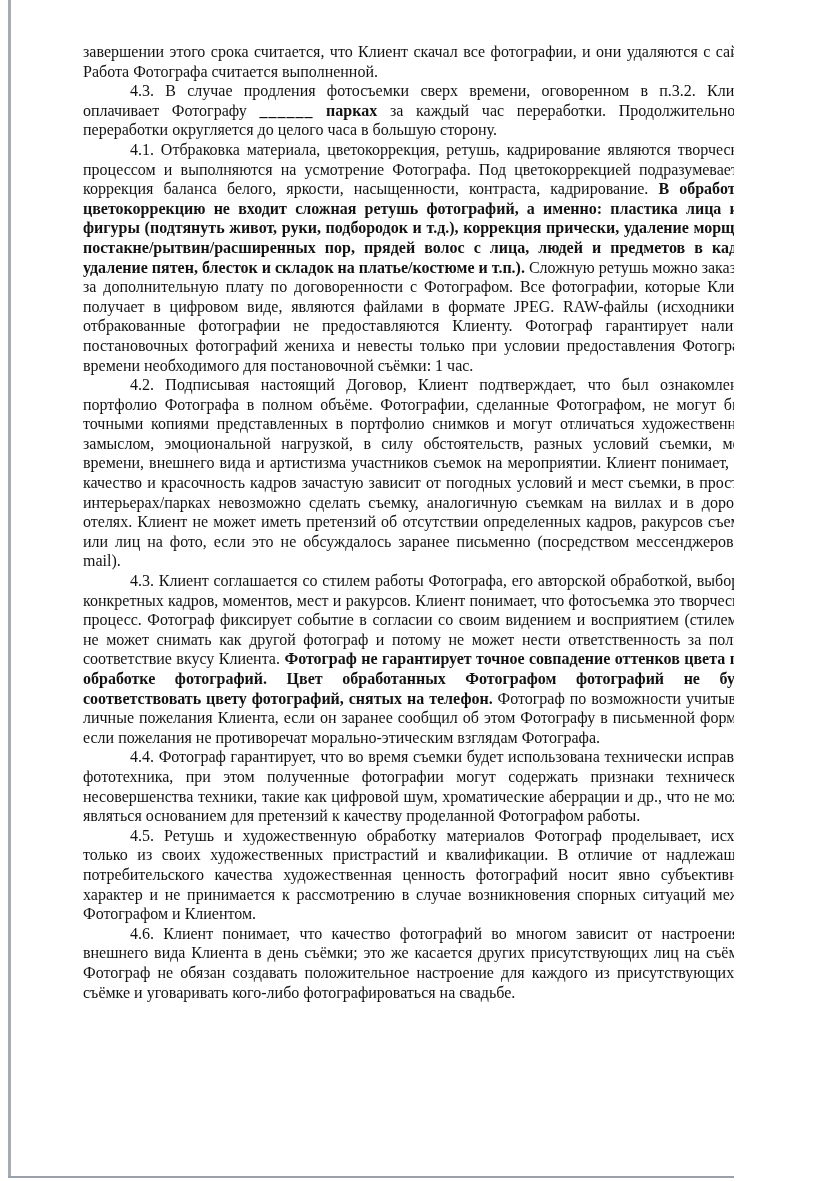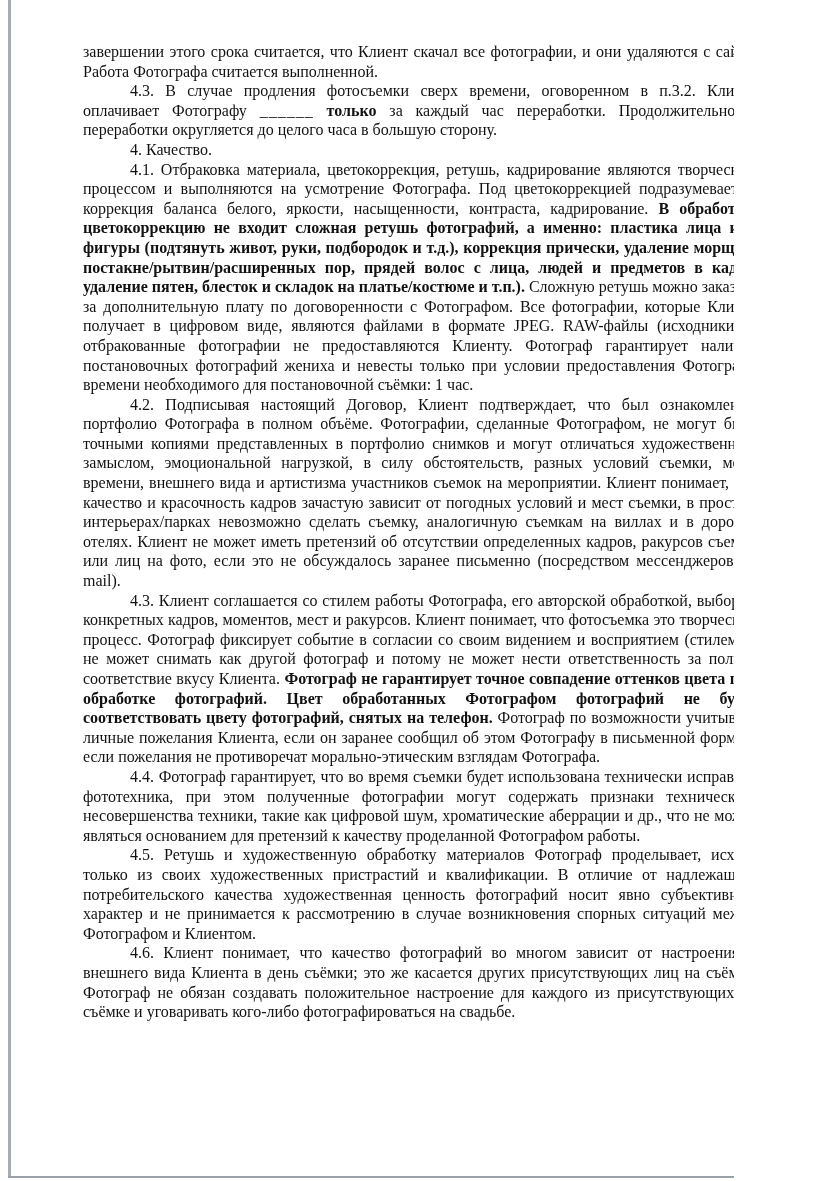--- a/index.html
+++ b/index.html
@@ -46,41 +46,40 @@
   .para {
     margin: 0;
     text-align: justify;
     text-justify: inter-word;
   }
   .para.indent {
     text-indent: 47px;
   }
   .bold { font-weight: bold; }
   .blank-field {
-    font-weight: normal;
+    font-weight: bold;
     letter-spacing: 1px;
   }
   .grammar-squiggle {
     text-decoration-style: wavy;
     text-decoration-color: #3a9e3a;
     text-decoration-thickness: 1px;
     text-underline-offset: 2px;
   }
 </style>
 </head>
 <body>
 
 <div class="canvas">
   <div class="page-border-left"></div>
   <div class="page-border-right"></div>
   <div class="page-border-bottom"></div>
   <div class="doc-body">
       <p class="para"><span>завершении этого срока считается, что Клиент скачал все фотографии, и они удаляются с сайта. Работа Фотографа считается выполненной.</span></p>
-      <p class="para indent"><span>4.3. В случае продления фотосъемки сверх времени, оговоренном в п.3.2. Клиент оплачивает Фотографу </span><span class="bold blank-field">______</span><span>  </span><span class="bold">только</span><span> за каждый час переработки. Продолжительность переработки округляется до целого часа в большую сторону.</span></p>
-      <p class="para indent"><span>4. Качество.</span></p>
+      <p class="para indent"><span>4.3. В случае продления фотосъемки сверх времени, оговоренном в п.3.2. Клиент оплачивает Фотографу </span><span class="bold blank-field">______</span><span>  </span><span class="bold">парках</span><span> за каждый час переработки. Продолжительность переработки округляется до целого часа в большую сторону.</span></p>
       <p class="para indent"><span>4.1. Отбраковка материала, цветокоррекция, ретушь, кадрирование являются творческим процессом и выполняются на усмотрение Фотографа. Под цветокоррекцией подразумевается: коррекция баланса белого, яркости, насыщенности, контраста, кадрирование. </span><span class="bold">В обработку/цветокоррекцию не входит сложная ретушь фотографий, а именно: пластика лица или фигуры (подтянуть живот, руки, подбородок и т.д.), коррекция прически, удаление морщин, постакне/рытвин/расширенных пор, прядей волос с лица, людей и предметов в кадре, удаление пятен, блесток и складок на платье/костюме и т.п.).</span><span> Сложную ретушь можно заказать за дополнительную плату по договоренности с Фотографом. Все фотографии, которые Клиент получает в цифровом виде, являются файлами в формате JPEG. RAW-файлы (исходники) и отбракованные фотографии не предоставляются Клиенту. Фотограф гарантирует наличие постановочных фотографий </span><span class="grammar-squiggle">жениха</span><span> и невесты только при условии предоставления Фотографу времени необходимого для постановочной съёмки: 1 час.</span></p>
       <p class="para indent"><span>4.2. Подписывая настоящий Договор, Клиент подтверждает, что был ознакомлен с портфолио Фотографа в полном объёме. Фотографии, сделанные Фотографом, не могут быть точными копиями представленных в портфолио снимков и могут отличаться художественным замыслом, эмоциональной нагрузкой, в силу обстоятельств, разных условий съемки, мест, времени, внешнего вида и артистизма участников съемок на мероприятии. Клиент понимает, что качество и красочность кадров зачастую зависит от погодных условий и мест съемки, в простых интерьерах/парках невозможно сделать съемку, аналогичную съемкам на виллах и в дорогих отелях. Клиент не может иметь претензий об отсутствии определенных кадров, ракурсов съемки или лиц на фото, если это не обсуждалось заранее письменно (посредством мессенджеров, e-mail).</span></p>
       <p class="para indent"><span>4.3. Клиент соглашается со стилем работы Фотографа, его авторской обработкой, выбором конкретных кадров, моментов, мест и ракурсов. Клиент понимает, что фотосъемка это творческий процесс. Фотограф фиксирует событие в согласии со своим видением и восприятием (стилем) и не может снимать как другой фотограф и потому не может нести ответственность за полное соответствие вкусу Клиента. </span><span class="bold">Фотограф не гарантирует точное совпадение оттенков цвета при обработке фотографий. Цвет обработанных Фотографом фотографий не будет соответствовать цвету фотографий, снятых на телефон.</span><span> Фотограф по возможности учитывает личные пожелания Клиента, если он заранее сообщил об этом Фотографу в письменной форме и если пожелания не противоречат морально-этическим взглядам Фотографа.</span></p>
       <p class="para indent"><span>4.4. Фотограф гарантирует, что во время съемки будет использована технически исправная фототехника, при этом полученные фотографии могут содержать признаки технического несовершенства техники, такие как цифровой шум, хроматические аберрации и др., что не может являться основанием для претензий к качеству проделанной Фотографом работы.</span></p>
       <p class="para indent"><span>4.5. Ретушь и художественную обработку материалов Фотограф проделывает, исходя только из своих художественных пристрастий и квалификации. В отличие от надлежащего потребительского качества художественная ценность фотографий носит явно субъективный характер и не принимается к рассмотрению в случае возникновения спорных ситуаций между Фотографом и Клиентом.</span></p>
       <p class="para indent"><span>4.6. Клиент понимает, что качество фотографий во многом зависит от настроения и внешнего вида Клиента в день съёмки; это же касается других присутствующих лиц на съёмке. Фотограф не обязан создавать положительное настроение для каждого из присутствующих на съёмке и уговаривать кого-либо фотографироваться на свадьбе.</span></p>
     </div>
 </div>
 
 </body></html>

